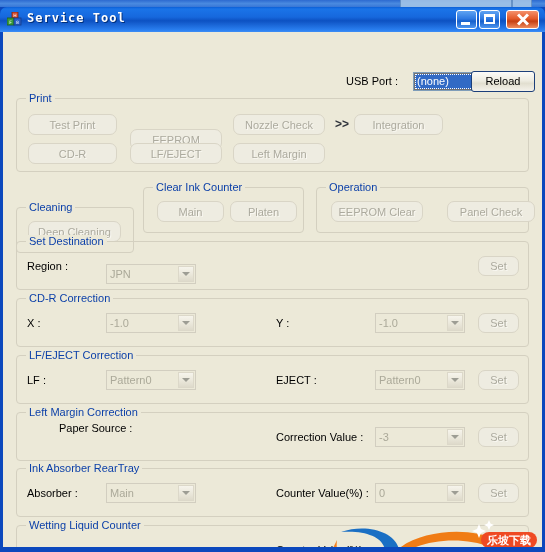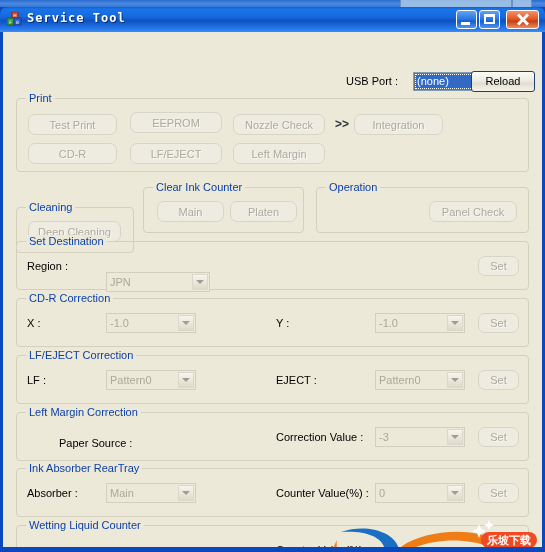--- a/index.html
+++ b/index.html
@@ -175,21 +175,21 @@
       <div class="sel">(none)</div>
       <div class="arrowbox">
           <span class="caret"></span>
         </div>
     </div>
     <div id="reload-btn">Reload</div>
 
     <div class="group" style="left:13px;top:66px;width:513px;height:74px;">
       <span class="gtitle">Print</span>
       <div class="dbtn" style="left:11px;top:15px;width:89px;height:21px;">Test Print</div>
-      <div class="dbtn" style="left:113px;top:13px;width:92px;height:21px;">EEPROM</div>
+      <div class="dbtn" style="left:113px;top:30px;width:92px;height:21px;">EEPROM</div>
       <div class="dbtn" style="left:216px;top:15px;width:92px;height:21px;">Nozzle Check</div>
       <span class="chev" style="left:318px;top:18px;">&gt;&gt;</span>
       <div class="dbtn" style="left:337px;top:15px;width:89px;height:21px;">Integration</div>
       <div class="dbtn" style="left:11px;top:44px;width:89px;height:21px;">CD-R</div>
       <div class="dbtn" style="left:113px;top:44px;width:92px;height:21px;">LF/EJECT</div>
       <div class="dbtn" style="left:216px;top:44px;width:92px;height:21px;">Left Margin</div>
     </div>
 
     <div class="group" style="left:13px;top:155px;width:118px;height:46px;margin-top:20px;">
       <span class="gtitle">Cleaning</span>
@@ -197,27 +197,28 @@
     </div>
 
     <div class="group" style="left:140px;top:155px;width:161px;height:46px;">
       <span class="gtitle">Clear Ink Counter</span>
       <div class="dbtn" style="left:13px;top:13px;width:67px;height:21px;">Main</div>
       <div class="dbtn" style="left:86px;top:13px;width:67px;height:21px;">Platen</div>
     </div>
 
     <div class="group" style="left:313px;top:155px;width:213px;height:46px;">
       <span class="gtitle">Operation</span>
-      <div class="dbtn" style="left:112px;top:13px;width:88px;height:21px;">Panel Check</div>
+      <div class="dbtn" style="left:14px;top:13px;width:92px;height:21px;">EEPROM Clear</div>
+      <div class="dbtn" style="left:130px;top:13px;width:88px;height:21px;">Panel Check</div>
     </div>
 
     <div class="group" style="left:13px;top:209px;width:513px;height:49px;">
       <span class="gtitle">Set Destination</span>
       <span class="flabel" style="left:10px;top:18px;">Region :</span>
-      <div class="dcombo" style="left:89px;top:30px;width:104px;">
+      <div class="dcombo" style="left:89px;top:22px;width:90px;">
         <span class="val">JPN</span>
         <span class="arrowbox">
             <span class="caret dis"></span>
           </span>
       </div>
       <div class="dbtn" style="left:461px;top:14px;width:41px;height:20px;">Set</div>
     </div>
 
     <div class="group" style="left:13px;top:266px;width:513px;height:49px;">
       <span class="gtitle">CD-R Correction</span>
@@ -252,21 +253,21 @@
         <span class="val">Pattern0</span>
         <span class="arrowbox">
             <span class="caret dis"></span>
           </span>
       </div>
       <div class="dbtn" style="left:461px;top:14px;width:41px;height:20px;">Set</div>
     </div>
 
     <div class="group" style="left:13px;top:380px;width:513px;height:49px;">
       <span class="gtitle">Left Margin Correction</span>
-      <span class="flabel" style="left:10px;top:24px;padding-left:32px;">Paper Source :</span>
+      <span class="flabel" style="left:10px;top:9px;padding-left:32px;">Paper Source :</span>
       <span class="flabel" style="left:259px;top:18px;">Correction Value :</span>
       <div class="dcombo" style="left:358px;top:14px;width:90px;">
         <span class="val">-3</span>
         <span class="arrowbox">
             <span class="caret dis"></span>
           </span>
       </div>
       <div class="dbtn" style="left:461px;top:14px;width:41px;height:20px;">Set</div>
     </div>
 

